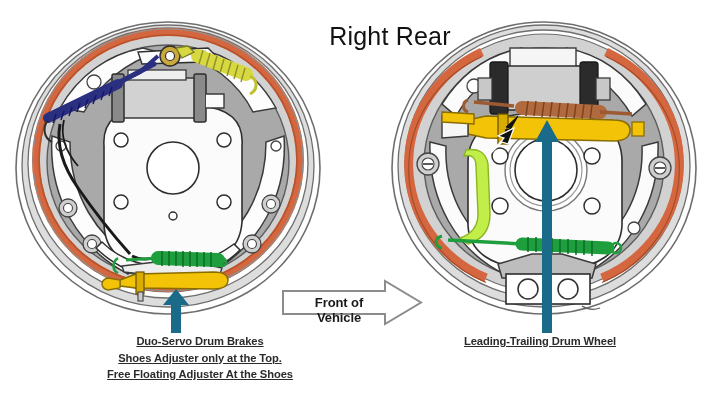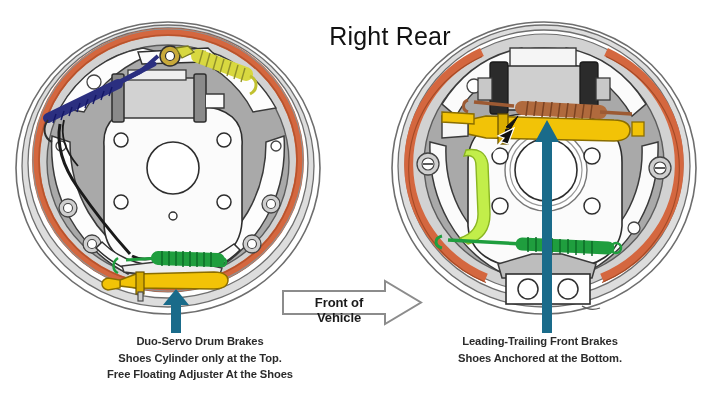--- a/index.html
+++ b/index.html
@@ -25,20 +25,21 @@
   }
 
   
   .caption{
     font-size:11.2px;
     font-weight:bold;
     color:#2b2b2b;
     text-align:center;
     line-height:16.5px;
     letter-spacing:-0.1px;
+    text-decoration:underline;
   }
   #caption-left{left:45px;top:325px;width:310px;}
   #caption-right{left:370px;top:325px;width:340px;}
 
   
   #front-arrow-wrap{left:281px;top:271px;width:143px;height:47px;}
   #front-arrow-label{
     position:absolute;left:12px;top:16px;width:92px;
     text-align:center;
     font-size:13px;font-weight:bold;color:#1a1a1a;
@@ -336,22 +337,21 @@
 
   <div class="abs" id="front-arrow-wrap">
     <svg width="143" height="47" viewBox="0 0 143 47">
       <path d="M2 12 L104 12 L104 2 L140 23.5 L104 45 L104 35 L2 35 Z" fill="#ffffff" stroke="#8c8c8c" stroke-width="2"></path>
     </svg>
     <div id="front-arrow-label">Front of Vehicle</div>
   </div>
 
   <div class="abs caption" id="caption-left">
     <div>Duo-Servo Drum Brakes</div>
-    <div>Shoes Cylinder only at the Top.</div>
+    <div>Shoes Adjuster only at the Top.</div>
     <div>Free Floating Adjuster At the Shoes</div>
   </div>
 
   <div class="abs caption" id="caption-right">
-    <div>Leading-Trailing Front Brakes</div>
-    <div>Shoes Anchored at the Bottom.</div>
+    <div>Leading-Trailing Drum Wheel</div>
   </div>
 
 </div>
 
 </body></html>

